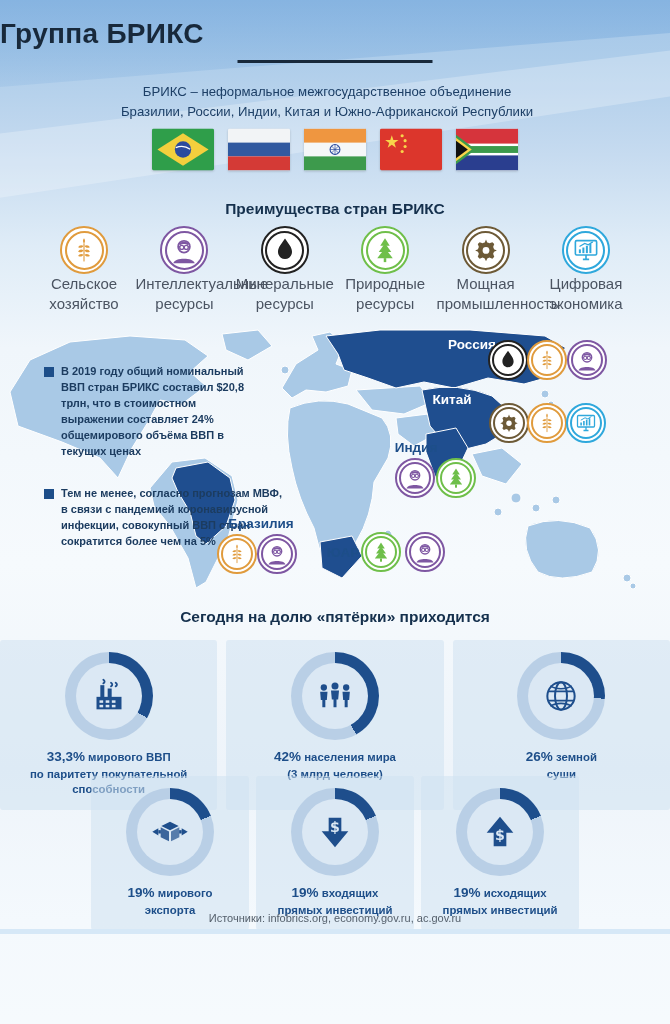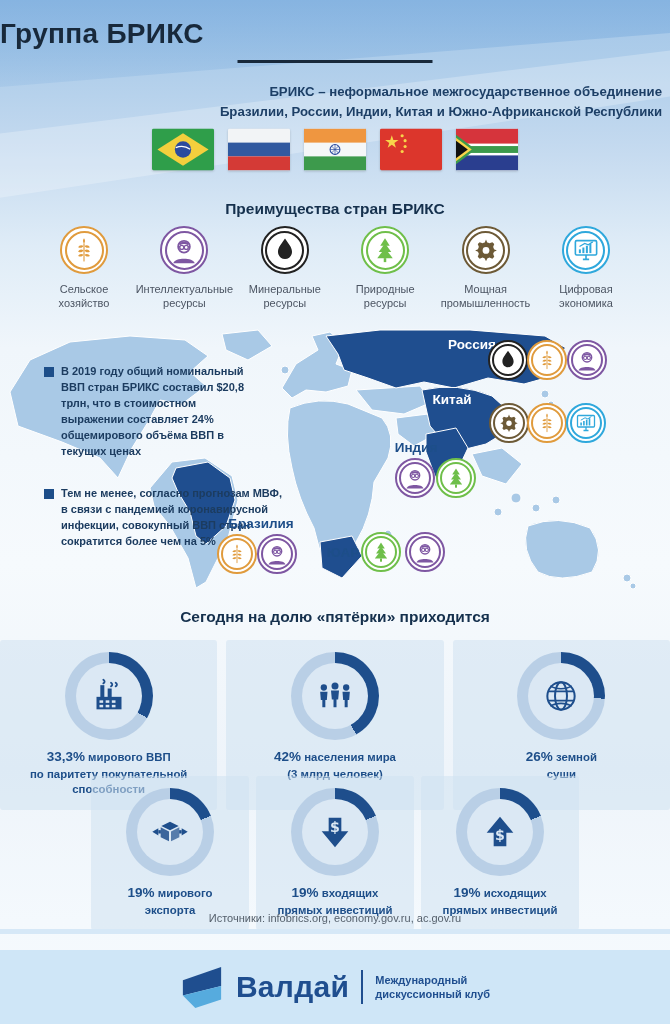--- a/index.html
+++ b/index.html
@@ -5,33 +5,33 @@
 *{box-sizing:border-box}
 body{margin:0;background:#fff}
 .page{position:relative;width:670px;height:1024px;overflow:hidden;
   font-family:"Liberation Sans",sans-serif;
   background:linear-gradient(180deg,#a3c6e8 0%,#aecdea 6%,#c3d9ef 14%,#dfecf7 24%,#f0f6fb 34%,#f6fafd 55%,#eef4fa 75%,#f4f9fd 90%,#f6fafd 100%)}
 .wedge{position:absolute;left:0;right:0;pointer-events:none}
 .w1{top:0;height:150px;background:linear-gradient(180deg,rgba(106,162,218,.5),rgba(106,162,218,0) 85%);clip-path:polygon(0 0,100% 0,100% 22%,0 58%)}
 .w2{top:0;height:230px;background:rgba(255,255,255,.25);clip-path:polygon(0 58%,100% 22%,100% 42%,0 86%)}
 .hdr-title{position:absolute;top:18px;left:0;right:0;text-align:left;font-size:28px;font-weight:700;color:#18293b;letter-spacing:.3px}
 .hdr-underline{position:absolute;top:60px;left:50%;transform:translateX(-50%);width:195px;height:3px;background:#18293b}
-.subtitle{position:absolute;top:82px;left:0;right:8px;text-align:right;font-size:13.2px;font-weight:700;color:#1d3f66;line-height:1.5}
+.subtitle{position:absolute;top:82px;left:0;right:16px;text-align:center;font-size:13.2px;font-weight:400;color:#1d3f66;line-height:1.5}
 .flags{position:absolute;top:128px;left:0;right:0;display:flex;justify-content:center;gap:14px}
 .flag{width:62px;height:43px;filter:drop-shadow(0 1px 1px rgba(0,0,0,.18))}
 .flag svg{width:100%;height:100%;display:block}
 .sec-heading{position:absolute;left:0;right:0;text-align:center;font-size:15.5px;font-weight:700;color:#15304d}
 .adv-heading{top:200px}
 .adv-row{position:absolute;top:226px;left:35px;right:35px;display:flex;justify-content:space-between}
 .adv-item{width:98px;text-align:center}
 .badge{border-radius:50%;background:#fff;display:flex;align-items:center;justify-content:center}
 .badge .badge-inner{width:100%;height:100%;border-radius:50%;border:2px solid var(--c);color:var(--c);display:flex;align-items:center;justify-content:center;overflow:hidden;background:#fff}
 .badge.lg{width:48px;height:48px;margin:0 auto;border:2px solid var(--c);padding:2.5px}
 .badge.lg svg{width:30px;height:30px;display:block}
-.adv-label{margin-top:8px;font-size:11px;color:#4b5462;line-height:1.3}
+.adv-label{font-size:15px;color:#4b5462;line-height:1.3}
 .map-section{position:absolute;top:322px;left:0;width:670px;height:278px}
 .map-svg{position:absolute;inset:0}
 .map-note{position:absolute;display:flex;gap:7px;font-size:11px;font-weight:700;color:#1c3c60;line-height:1.45}
 .map-note .sq{flex:none;width:10px;height:10px;background:#1d4e89;margin-top:3px}
 .map-label{position:absolute;transform:translate(-50%,-50%);font-weight:700;font-size:13.5px;white-space:nowrap}
 .map-label.white{color:#fff}
 .map-label.dark{color:#1d4e89}
 .badge.sm{position:absolute;width:40px;height:40px;transform:translate(-50%,-50%);border:2px solid var(--c);padding:2px}
 .badge.sm svg{width:24px;height:24px;display:block}
 .stats-heading{top:608px}
@@ -553,27 +553,13 @@
             </span>
           </div>
       </div>
       <div class="stat-text"><span class="pct">19%</span> исходящих<br>прямых инвестиций</div>
     </div>
     </div>
 
   <div class="sources">Источники: infobrics.org, economy.gov.ru, ac.gov.ru</div>
   <div class="thin-band"></div>
 
-  <div class="footer">
-    <span class="valdai-icon icn">
-      <svg viewBox="0 0 46 48">
-          <polygon points="3,17 43,3 43,23 3,33" fill="#1f4e8f"></polygon>
-          <polygon points="3,33 43,23 43,37 16,46" fill="#56abde"></polygon>
-        </svg>
-    </span>
-    <span class="brand">Валдай</span>
-    <span class="v-divider"></span>
-    <span class="tagline">
-      <div>Международный</div>
-      <div>дискуссионный клуб</div>
-    </span>
-  </div>
 </div>
 
 </body></html>

